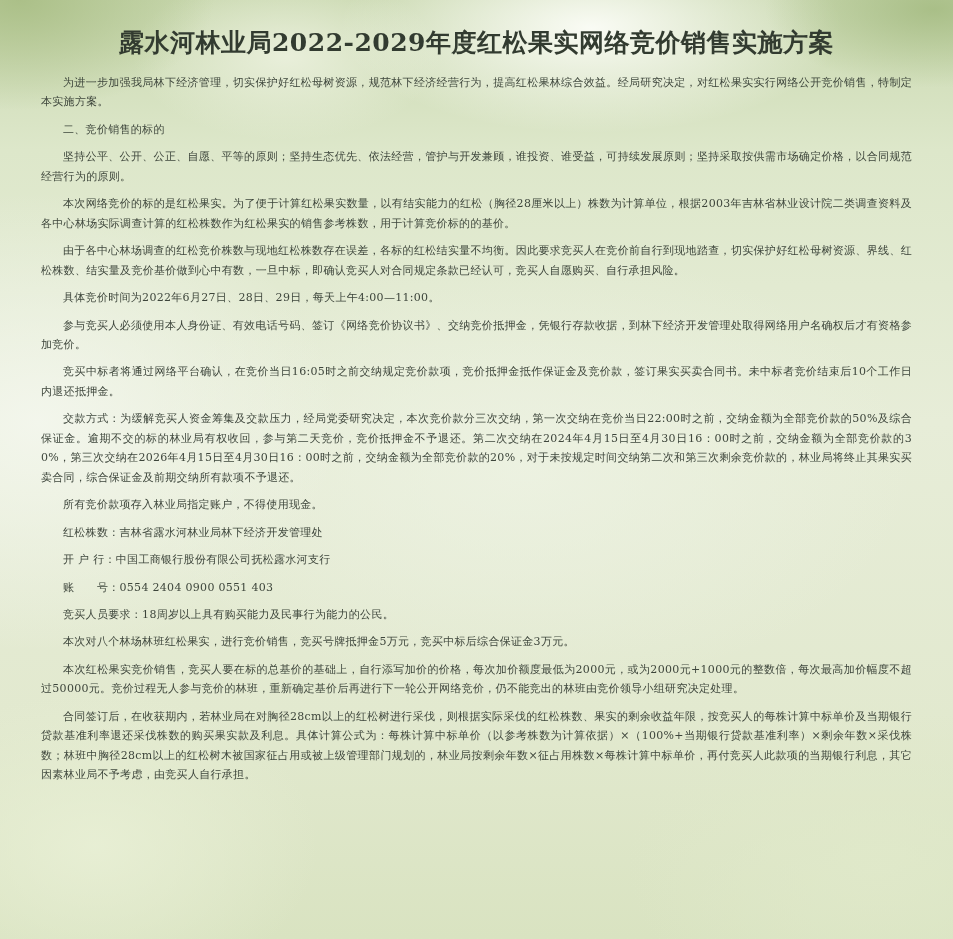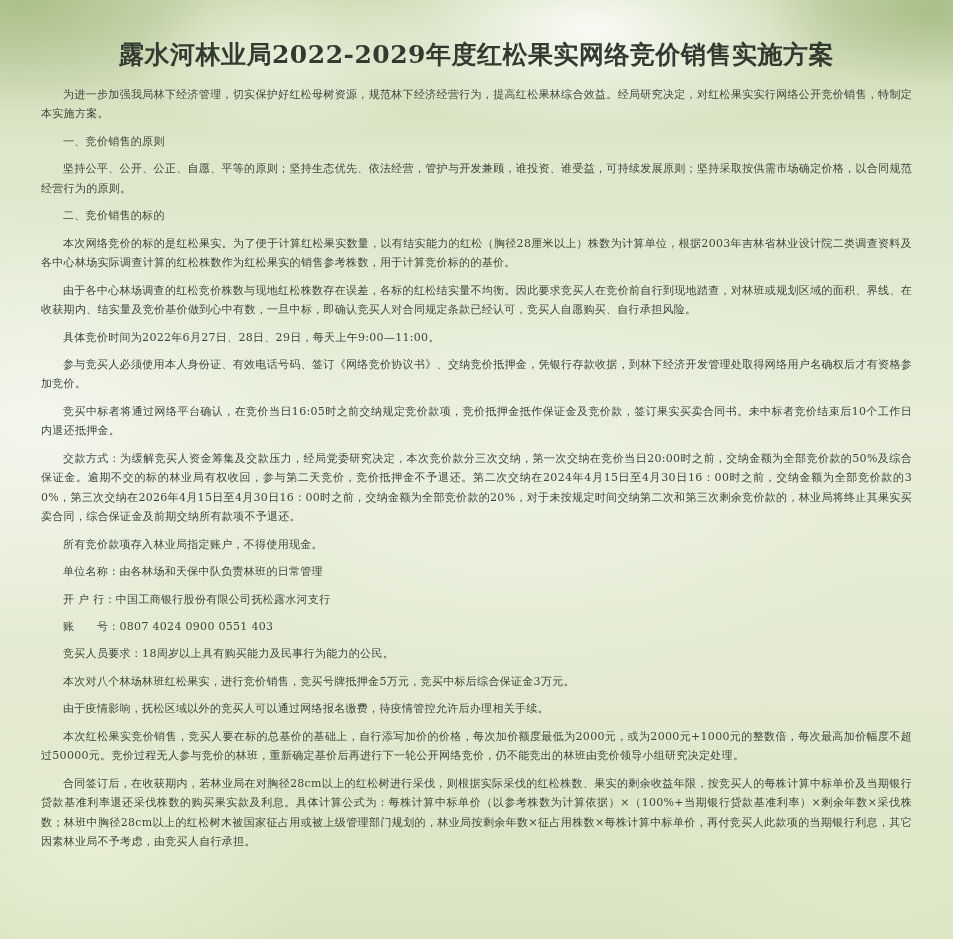--- a/index.html
+++ b/index.html
@@ -18,21 +18,21 @@
       radial-gradient(ellipse 260px 120px at 98% 1%, rgba(158,182,122,0.75) 0%, rgba(158,182,122,0) 65%),
       radial-gradient(ellipse 360px 150px at 62% 3%, rgba(252,253,248,0.95) 0%, rgba(252,253,248,0) 70%),
       radial-gradient(ellipse 220px 120px at 30% 6%, rgba(237,242,224,0.85) 0%, rgba(237,242,224,0) 70%),
       radial-gradient(ellipse 420px 320px at 4% 45%, rgba(244,247,238,0.9) 0%, rgba(244,247,238,0) 72%),
       radial-gradient(ellipse 520px 300px at 55% 50%, rgba(238,243,228,0.75) 0%, rgba(238,243,228,0) 75%),
       radial-gradient(ellipse 320px 220px at 10% 90%, rgba(233,240,214,0.85) 0%, rgba(233,240,214,0) 70%),
       radial-gradient(ellipse 360px 240px at 92% 92%, rgba(224,233,202,0.85) 0%, rgba(224,233,202,0) 70%),
       linear-gradient(180deg, #c9d8af 0%, #dde7ca 16%, #e7edd8 45%, #e2e9cf 76%, #d9e3c1 100%);
   }
   .doc-title {
-    margin: 12px;
+    margin: 0;
     padding: 26px 40px 0 40px;
     text-align: center;
     font-size: 25px;
     line-height: 34px;
     font-weight: bold;
     color: #323b30;
     letter-spacing: 0.5px;
   }
   .doc-body {
     margin: 13px 33px 0 33px;
@@ -48,33 +48,31 @@
     word-break: break-all;
   }
 </style>
 </head>
 <body>
 
 <div class="page">
   <h1 class="doc-title">露水河林业局2022-2029年度红松果实网络竞价销售实施方案</h1>
   <div class="doc-body">
     <p>为进一步加强我局林下经济管理，切实保护好红松母树资源，规范林下经济经营行为，提高红松果林综合效益。经局研究决定，对红松果实实行网络公开竞价销售，特制定本实施方案。</p>
-    <p>一、竞价销售的原则</p>
+    <p>二、竞价销售的标的</p>
     <p>坚持公平、公开、公正、自愿、平等的原则；坚持生态优先、依法经营，管护与开发兼顾，谁投资、谁受益，可持续发展原则；坚持采取按供需市场确定价格，以合同规范经营行为的原则。</p>
-    <p>二、竞价销售的标的</p>
     <p>本次网络竞价的标的是红松果实。为了便于计算红松果实数量，以有结实能力的红松（胸径28厘米以上）株数为计算单位，根据2003年吉林省林业设计院二类调查资料及各中心林场实际调查计算的红松株数作为红松果实的销售参考株数，用于计算竞价标的的基价。</p>
-    <p>由于各中心林场调查的红松竞价株数与现地红松株数存在误差，各标的红松结实量不均衡。因此要求竞买人在竞价前自行到现地踏查，对林班或规划区域的面积、界线、在收获期内、结实量及竞价基价做到心中有数，一旦中标，即确认竞买人对合同规定条款已经认可，竞买人自愿购买、自行承担风险。</p>
-    <p>具体竞价时间为2022年6月27日、28日、29日，每天上午9:00—11:00。</p>
+    <p>由于各中心林场调查的红松竞价株数与现地红松株数存在误差，各标的红松结实量不均衡。因此要求竞买人在竞价前自行到现地踏查，切实保护好红松母树资源、界线、红松株数、结实量及竞价基价做到心中有数，一旦中标，即确认竞买人对合同规定条款已经认可，竞买人自愿购买、自行承担风险。</p>
+    <p>具体竞价时间为2022年6月27日、28日、29日，每天上午4:00—11:00。</p>
     <p>参与竞买人必须使用本人身份证、有效电话号码、签订《网络竞价协议书》、交纳竞价抵押金，凭银行存款收据，到林下经济开发管理处取得网络用户名确权后才有资格参加竞价。</p>
     <p>竞买中标者将通过网络平台确认，在竞价当日16:05时之前交纳规定竞价款项，竞价抵押金抵作保证金及竞价款，签订果实买卖合同书。未中标者竞价结束后10个工作日内退还抵押金。</p>
-    <p>交款方式：为缓解竞买人资金筹集及交款压力，经局党委研究决定，本次竞价款分三次交纳，第一次交纳在竞价当日20:00时之前，交纳金额为全部竞价款的50%及综合保证金。逾期不交的标的林业局有权收回，参与第二天竞价，竞价抵押金不予退还。第二次交纳在2024年4月15日至4月30日16：00时之前，交纳金额为全部竞价款的30%，第三次交纳在2026年4月15日至4月30日16：00时之前，交纳金额为全部竞价款的20%，对于未按规定时间交纳第二次和第三次剩余竞价款的，林业局将终止其果实买卖合同，综合保证金及前期交纳所有款项不予退还。</p>
+    <p>交款方式：为缓解竞买人资金筹集及交款压力，经局党委研究决定，本次竞价款分三次交纳，第一次交纳在竞价当日22:00时之前，交纳金额为全部竞价款的50%及综合保证金。逾期不交的标的林业局有权收回，参与第二天竞价，竞价抵押金不予退还。第二次交纳在2024年4月15日至4月30日16：00时之前，交纳金额为全部竞价款的30%，第三次交纳在2026年4月15日至4月30日16：00时之前，交纳金额为全部竞价款的20%，对于未按规定时间交纳第二次和第三次剩余竞价款的，林业局将终止其果实买卖合同，综合保证金及前期交纳所有款项不予退还。</p>
     <p>所有竞价款项存入林业局指定账户，不得使用现金。</p>
-    <p>单位名称：由各林场和天保中队负责林班的日常管理</p>
+    <p>红松株数：吉林省露水河林业局林下经济开发管理处</p>
     <p>开 户 行：中国工商银行股份有限公司抚松露水河支行</p>
-    <p>账　　号：0807 4024 0900 0551 403</p>
+    <p>账　　号：0554 2404 0900 0551 403</p>
     <p>竞买人员要求：18周岁以上具有购买能力及民事行为能力的公民。</p>
     <p>本次对八个林场林班红松果实，进行竞价销售，竞买号牌抵押金5万元，竞买中标后综合保证金3万元。</p>
-    <p>由于疫情影响，抚松区域以外的竞买人可以通过网络报名缴费，待疫情管控允许后办理相关手续。</p>
     <p>本次红松果实竞价销售，竞买人要在标的总基价的基础上，自行添写加价的价格，每次加价额度最低为2000元，或为2000元+1000元的整数倍，每次最高加价幅度不超过50000元。竞价过程无人参与竞价的林班，重新确定基价后再进行下一轮公开网络竞价，仍不能竞出的林班由竞价领导小组研究决定处理。</p>
     <p>合同签订后，在收获期内，若林业局在对胸径28cm以上的红松树进行采伐，则根据实际采伐的红松株数、果实的剩余收益年限，按竞买人的每株计算中标单价及当期银行贷款基准利率退还采伐株数的购买果实款及利息。具体计算公式为：每株计算中标单价（以参考株数为计算依据）×（100%+当期银行贷款基准利率）×剩余年数×采伐株数；林班中胸径28cm以上的红松树木被国家征占用或被上级管理部门规划的，林业局按剩余年数×征占用株数×每株计算中标单价，再付竞买人此款项的当期银行利息，其它因素林业局不予考虑，由竞买人自行承担。</p>
 
   </div>
 </div>
 
 </body></html>

